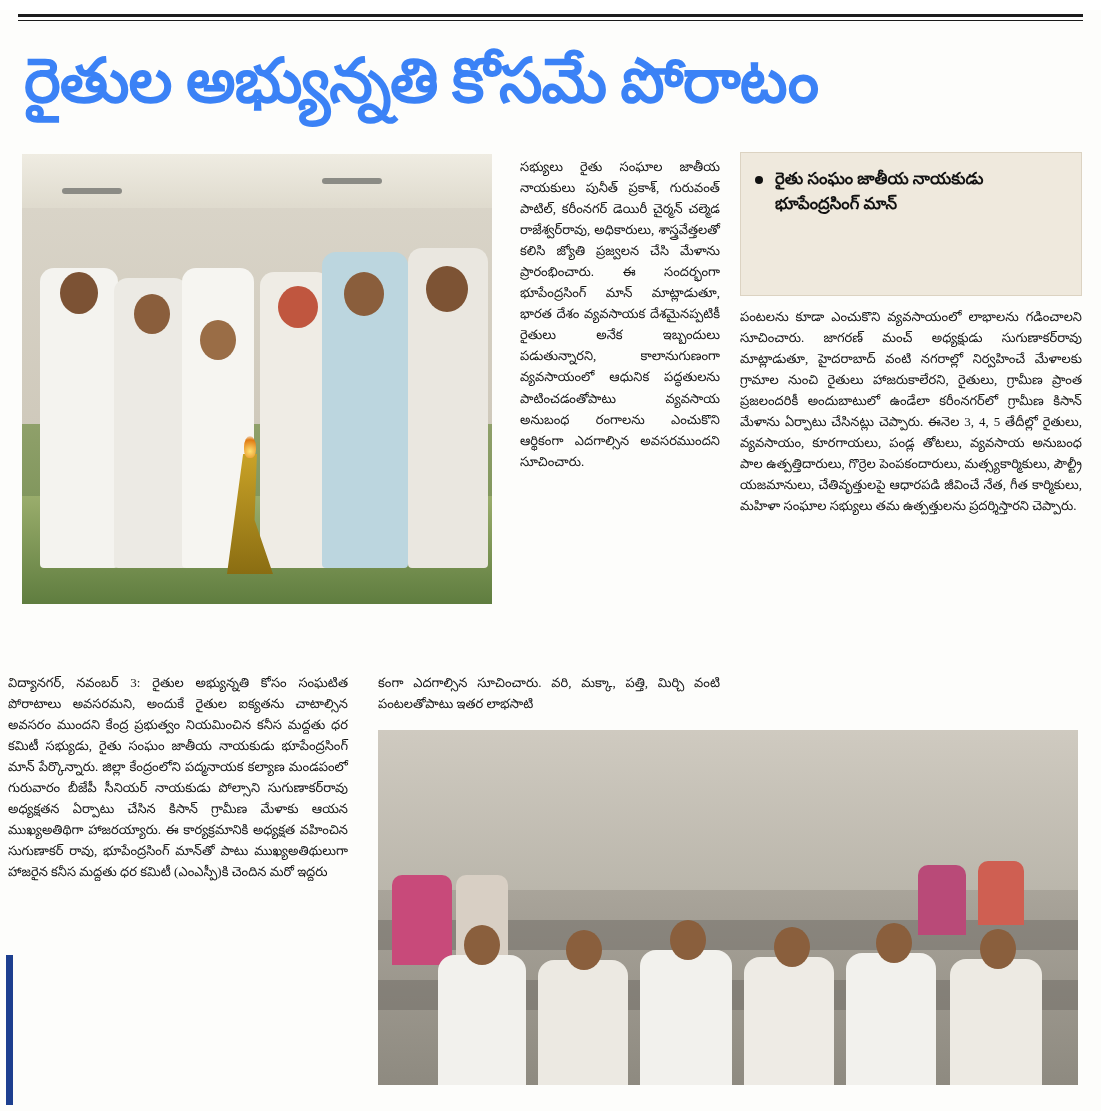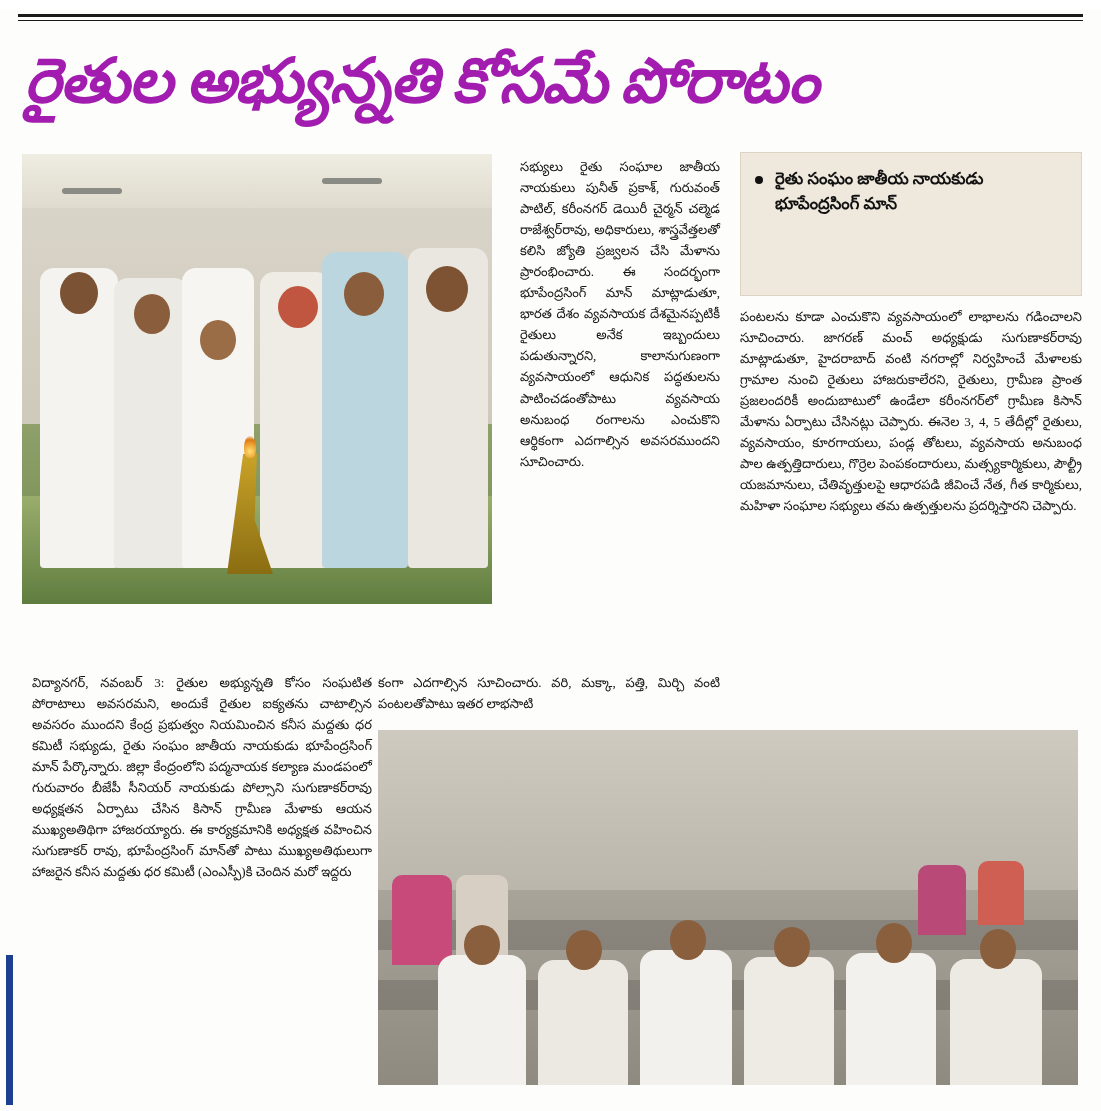--- a/index.html
+++ b/index.html
@@ -41,23 +41,22 @@
   .headline {
     position: absolute;
     left: 24px;
     top: 46px;
     width: 1050px;
     font-family: "Liberation Serif", serif;
     font-weight: bold;
     font-size: 62px;
     line-height: 1.15;
     letter-spacing: -1px;
-    color: #a21caf;
+    color: #3b82f6;
     white-space: nowrap;
-    font-style: italic;
   }
   
   .photo1 {
     position: absolute;
     left: 22px;
     top: 154px;
     width: 470px;
     height: 450px;
     overflow: hidden;
     background: #6a6f62;
@@ -156,21 +155,21 @@
     position: absolute;
     font-family: "Liberation Serif", serif;
     font-size: 13px;
     line-height: 1.62;
     color: #111;
     text-align: justify;
     text-justify: inter-word;
   }
   .col-a { left: 520px; top: 156px; width: 200px; }
   .col-b { left: 740px; top: 306px; width: 342px; }
-  .col-c { left: 32px;  top: 672px; width: 340px; }
+  .col-c { left: 8px;  top: 672px; width: 340px; }
   .col-d { left: 378px; top: 672px; width: 342px; }
   
   .photo2 {
     position: absolute;
     left: 378px;
     top: 730px;
     width: 700px;
     height: 355px;
     overflow: hidden;
     background: #9a9a96;

